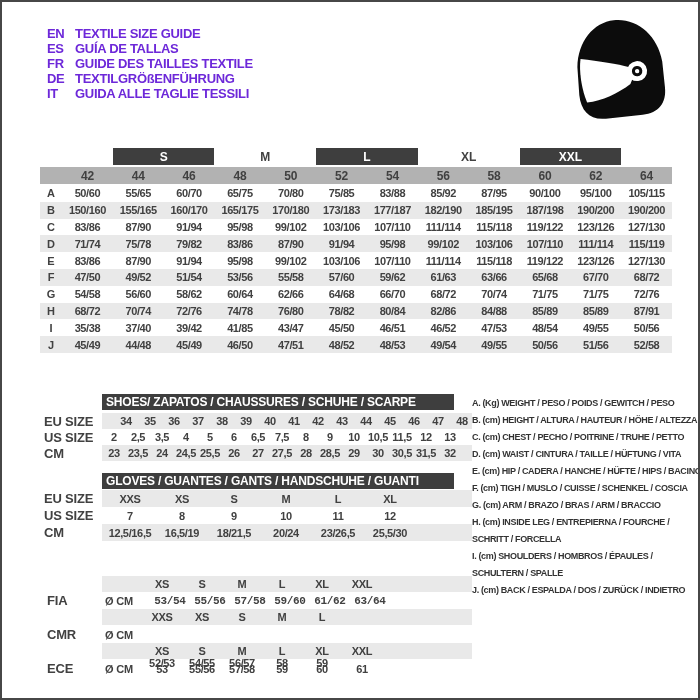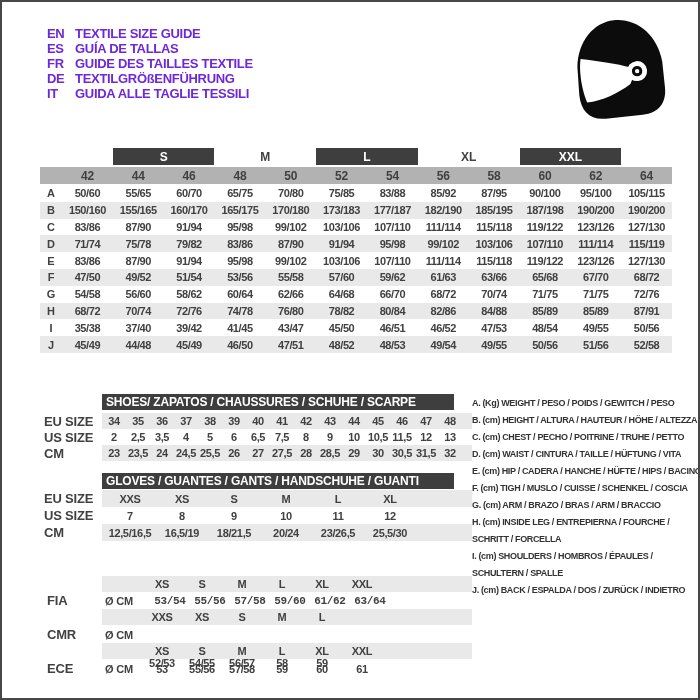--- a/index.html
+++ b/index.html
@@ -215,21 +215,21 @@
         <div>84/88</div>
         <div>85/89</div>
         <div>85/89</div>
         <div>87/91</div>
       </div>
       <div class="m-row " style="top: 317.4px; height: 16.8px;">
         <div class="m-letter">I</div>
         <div>35/38</div>
         <div>37/40</div>
         <div>39/42</div>
-        <div>41/45</div>
+        <div>41/85</div>
         <div>43/47</div>
         <div>45/50</div>
         <div>46/51</div>
         <div>46/52</div>
         <div>47/53</div>
         <div>48/54</div>
         <div>49/55</div>
         <div>50/56</div>
       </div>
       <div class="m-row alt" style="top: 334.2px; height: 16.8px;">
@@ -249,21 +249,21 @@
       </div>
     </div>
 
   <div class="bar bar-shoes">SHOES/ ZAPATOS / CHAUSSURES / SCHUHE / SCARPE</div>
   <div class="bar bar-gloves">GLOVES / GUANTES / GANTS / HANDSCHUHE / GUANTI</div>
 
   <div id="shoes-table">
       <div class="abs" style="left: 0px; top: 411px; width: 700px; height: 16px;">
         <div class="stripe-bg" style="left: 100px; width: 370px;"></div>
         <div class="rowlabel" style="left: 42px;">EU SIZE</div>
-        <div class="cells" style="left: 100px; width: 360px; grid-template-columns: repeat(15, 24px);">
+        <div class="cells" style="left: 100px; width: 360px; grid-template-columns: repeat(15, 24px); padding-left: 12px;">
           <div>34</div>
           <div>35</div>
           <div>36</div>
           <div>37</div>
           <div>38</div>
           <div>39</div>
           <div>40</div>
           <div>41</div>
           <div>42</div>
           <div>43</div>

